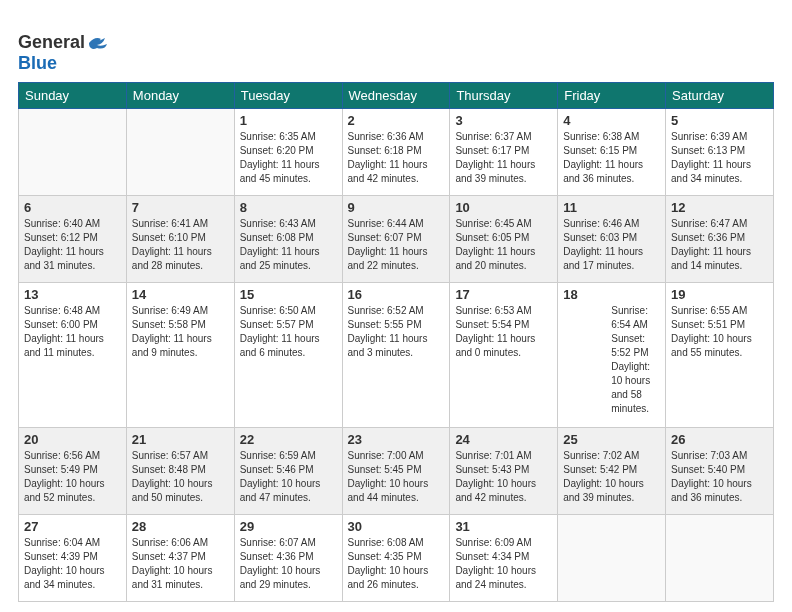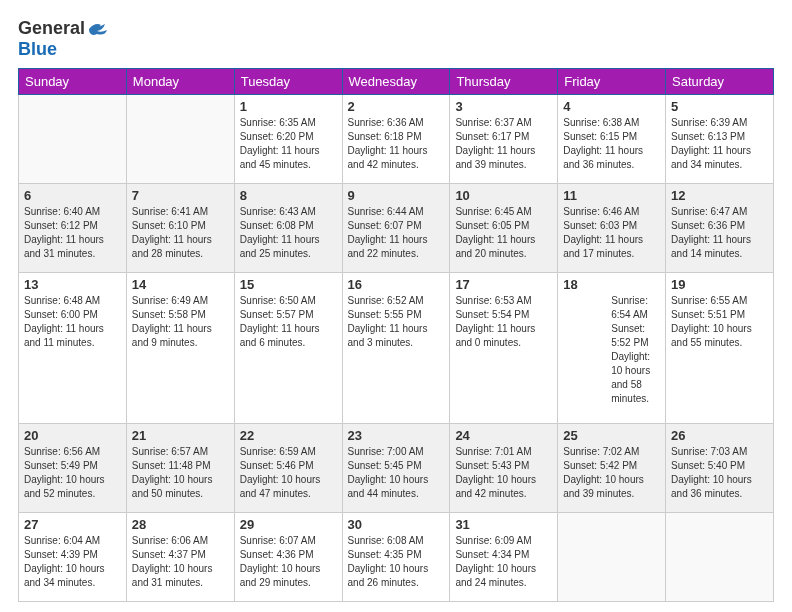--- a/index.html
+++ b/index.html
@@ -6,21 +6,21 @@
     body {
       width: 792px;
       height: 612px;
       font-family: Arial, sans-serif;
       background: #fff;
       overflow: hidden;
     }
     .page {
       width: 792px;
       height: 612px;
-      padding: 18px 18px 10px 18px;
+      padding: 32px 18px 10px 18px;
       display: flex;
       flex-direction: column;
     }
     .header {
       display: flex;
       justify-content: space-between;
       align-items: flex-start;
       margin-bottom: 8px;
     }
     .logo {
@@ -62,21 +62,21 @@
       font-weight: normal;
     }
     .calendar {
       flex: 1;
       border: 1px solid #ccc;
       border-collapse: collapse;
       width: 100%;
       table-layout: fixed;
     }
     .calendar th {
-      background-color: #a21caf;
+      background-color: #0f766e;
       color: white;
       text-align: left;
       padding: 5px 6px;
       font-size: 13px;
       font-weight: normal;
       border: 1px solid #2060a0;
     }
     .calendar td {
       vertical-align: top;
       padding: 4px 5px;
@@ -261,21 +261,21 @@
         <tr class="row-shaded">
           <td>
             <span class="day-number">20</span>
             <div class="cell-text" style="white-space: pre-line;">Sunrise: 6:56 AM
 Sunset: 5:49 PM
 Daylight: 10 hours and 52 minutes.</div>
           </td>
           <td>
             <span class="day-number">21</span>
             <div class="cell-text" style="white-space: pre-line;">Sunrise: 6:57 AM
-Sunset: 11:48 PM
+Sunset: 8:48 PM
 Daylight: 10 hours and 50 minutes.</div>
           </td>
           <td>
             <span class="day-number">22</span>
             <div class="cell-text" style="white-space: pre-line;">Sunrise: 6:59 AM
 Sunset: 5:46 PM
 Daylight: 10 hours and 47 minutes.</div>
           </td>
           <td>
             <span class="day-number">23</span>

